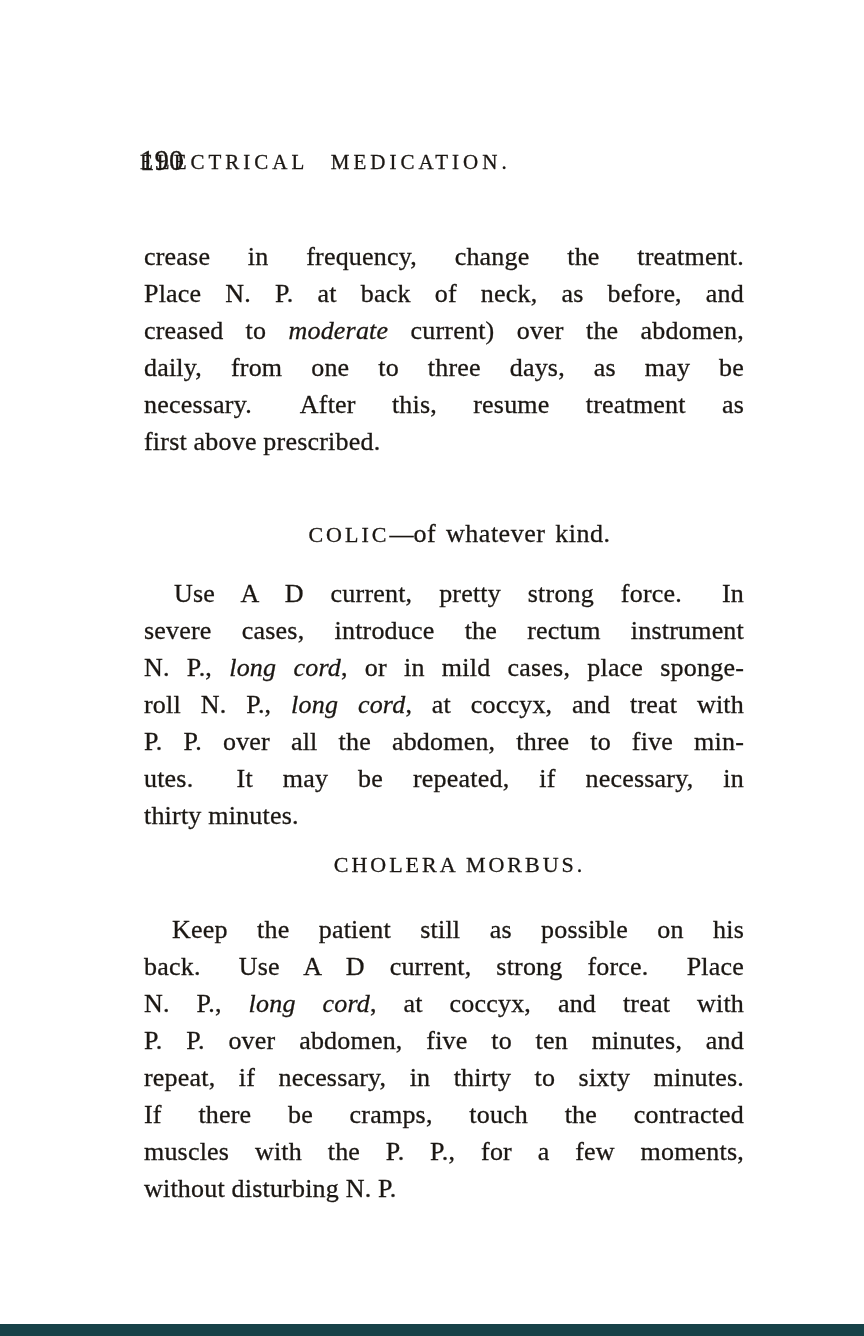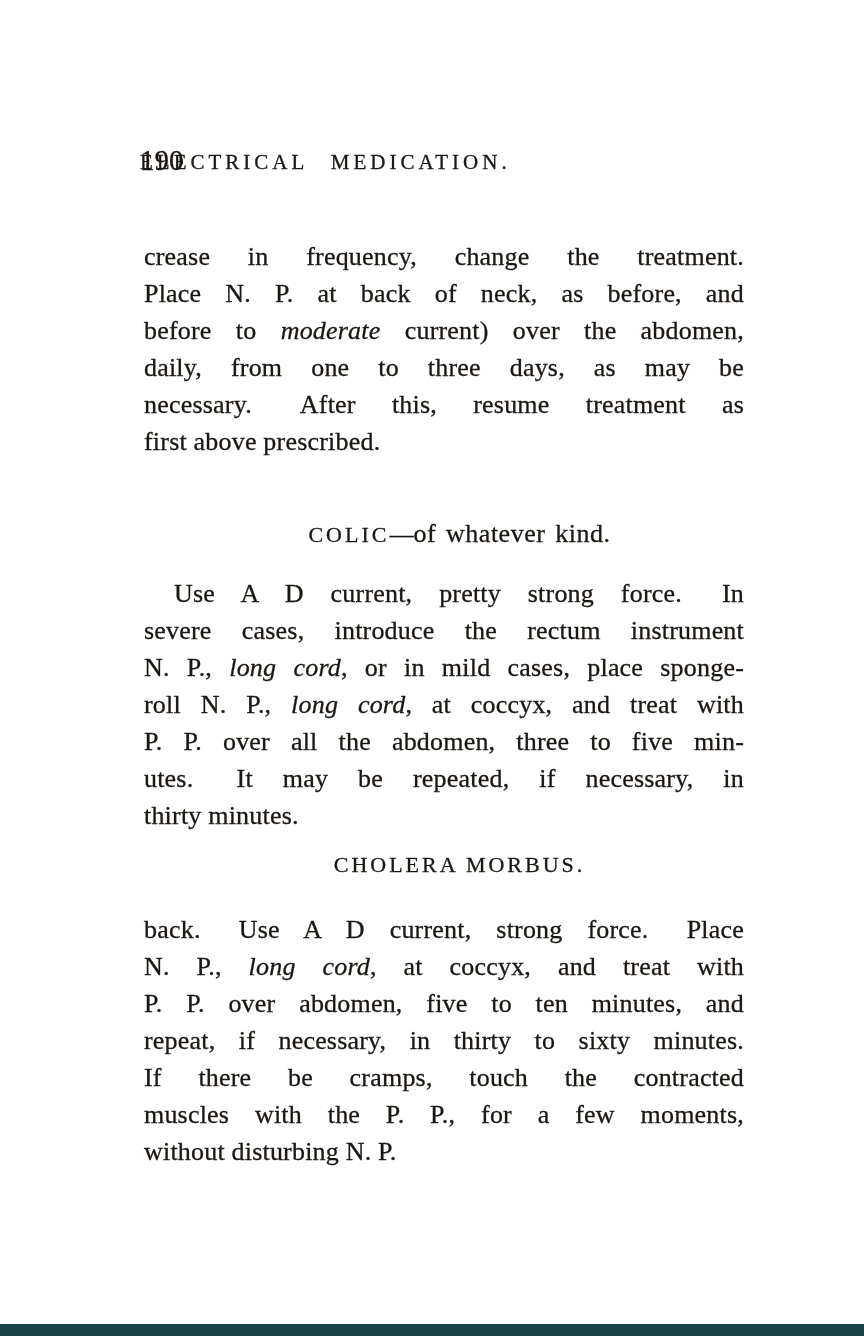--- a/index.html
+++ b/index.html
@@ -58,37 +58,38 @@
 
   <div class="header">
     <span class="page-number">190</span>
     <span class="running-title">ELECTRICAL MEDICATION.</span>
   </div>
 
   <div class="body-column">
       <div class="paragraph" style="top: 238px;">
         <div class="line"><span>crease in frequency, change the treatment.</span></div>
         <div class="line"><span>Place N. P. at back of neck, as before, and</span></div>
-        <div class="line"><span>before to </span><span class="it">moderate</span><span> current) over the abdomen,</span></div>
+        <div class="line"><span>creased to </span><span class="it">moderate</span><span> current) over the abdomen,</span></div>
         <div class="line"><span>daily, from one to three days, as may be</span></div>
         <div class="line"><span>necessary.  After this, resume treatment as</span></div>
         <div class="line last"><span>first above prescribed.</span></div>
       </div>
       <div class="heading" style="top: 519px;"><span class="caps">COLIC</span><span class="plain">—</span><span class="italic">of whatever kind.</span></div>
       <div class="paragraph" style="top: 575px;">
         <div class="line" style="padding-left: 30px;"><span>Use A D current, pretty strong force.  In</span></div>
         <div class="line"><span>severe cases, introduce the rectum instrument</span></div>
         <div class="line"><span>N. P., </span><span class="it">long cord</span><span>, or in mild cases, place sponge-</span></div>
         <div class="line"><span>roll N. P., </span><span class="it">long cord</span><span>, at coccyx, and treat with</span></div>
         <div class="line"><span>P. P. over all the abdomen, three to five min-</span></div>
         <div class="line"><span>utes.  It may be repeated, if necessary, in</span></div>
         <div class="line last"><span>thirty minutes.</span></div>
       </div>
       <div class="heading" style="top: 850px;"><span class="caps">CHOLERA MORBUS.</span></div>
       <div class="paragraph" style="top: 911px;">
+        <div class="line" style="padding-left: 28px;"><span>Keep the patient still as possible on his</span></div>
         <div class="line"><span>back.  Use A D current, strong force.  Place</span></div>
         <div class="line"><span>N. P., </span><span class="it">long cord</span><span>, at coccyx, and treat with</span></div>
         <div class="line"><span>P. P. over abdomen, five to ten minutes, and</span></div>
         <div class="line"><span>repeat, if necessary, in thirty to sixty minutes.</span></div>
         <div class="line"><span>If there be cramps, touch the contracted</span></div>
         <div class="line"><span>muscles with the P. P., for a few moments,</span></div>
         <div class="line last"><span>without disturbing N. P.</span></div>
       </div>
     </div>
 

